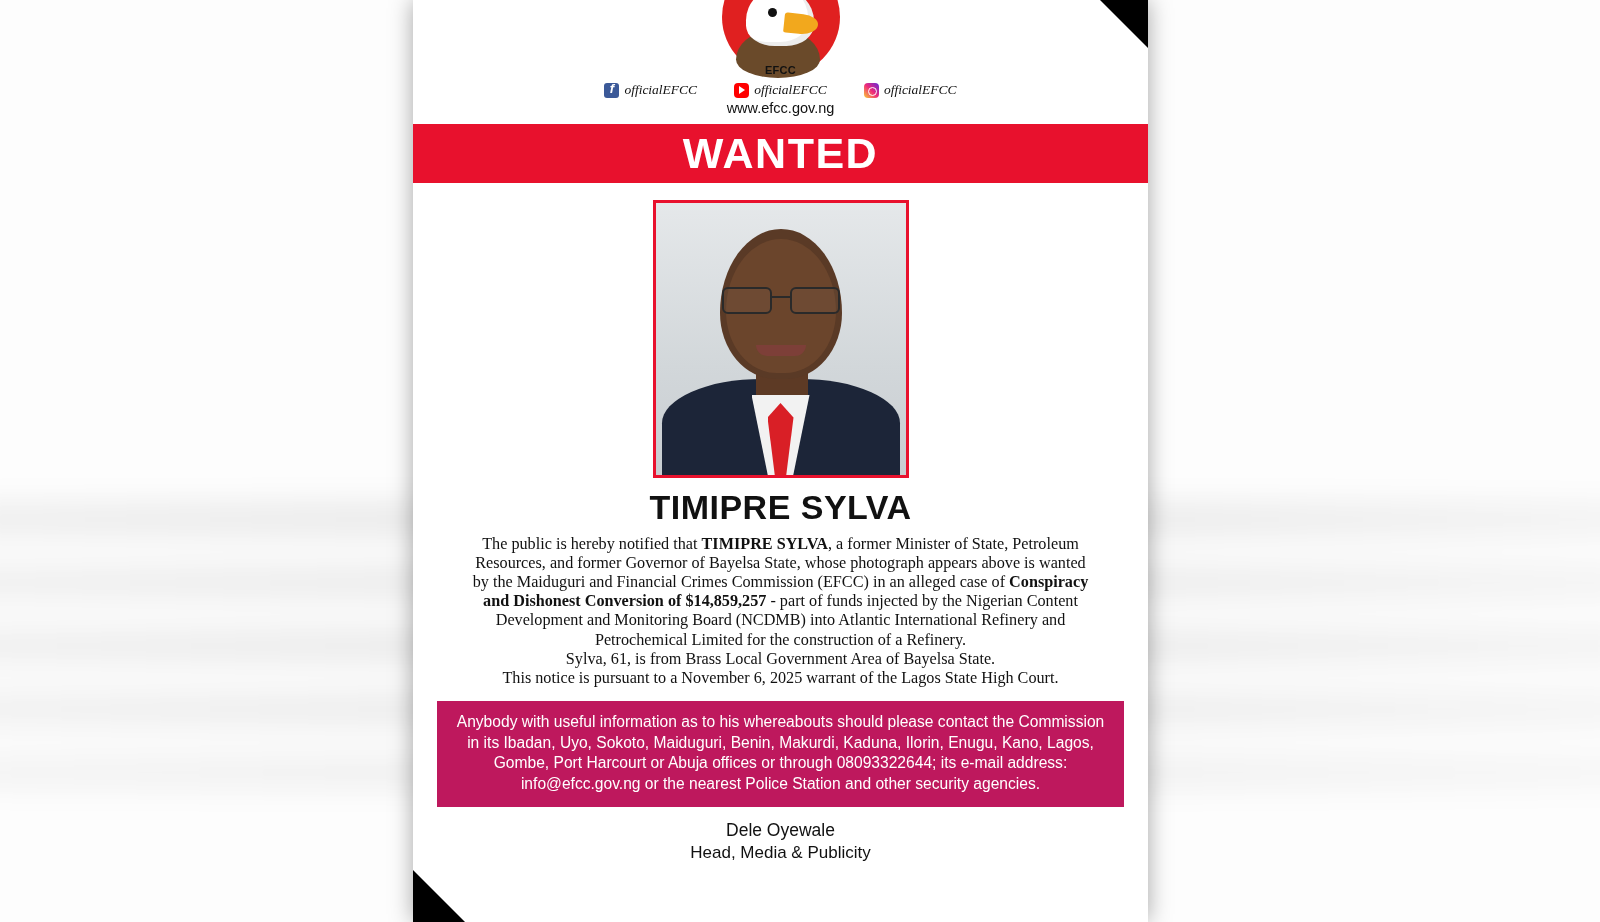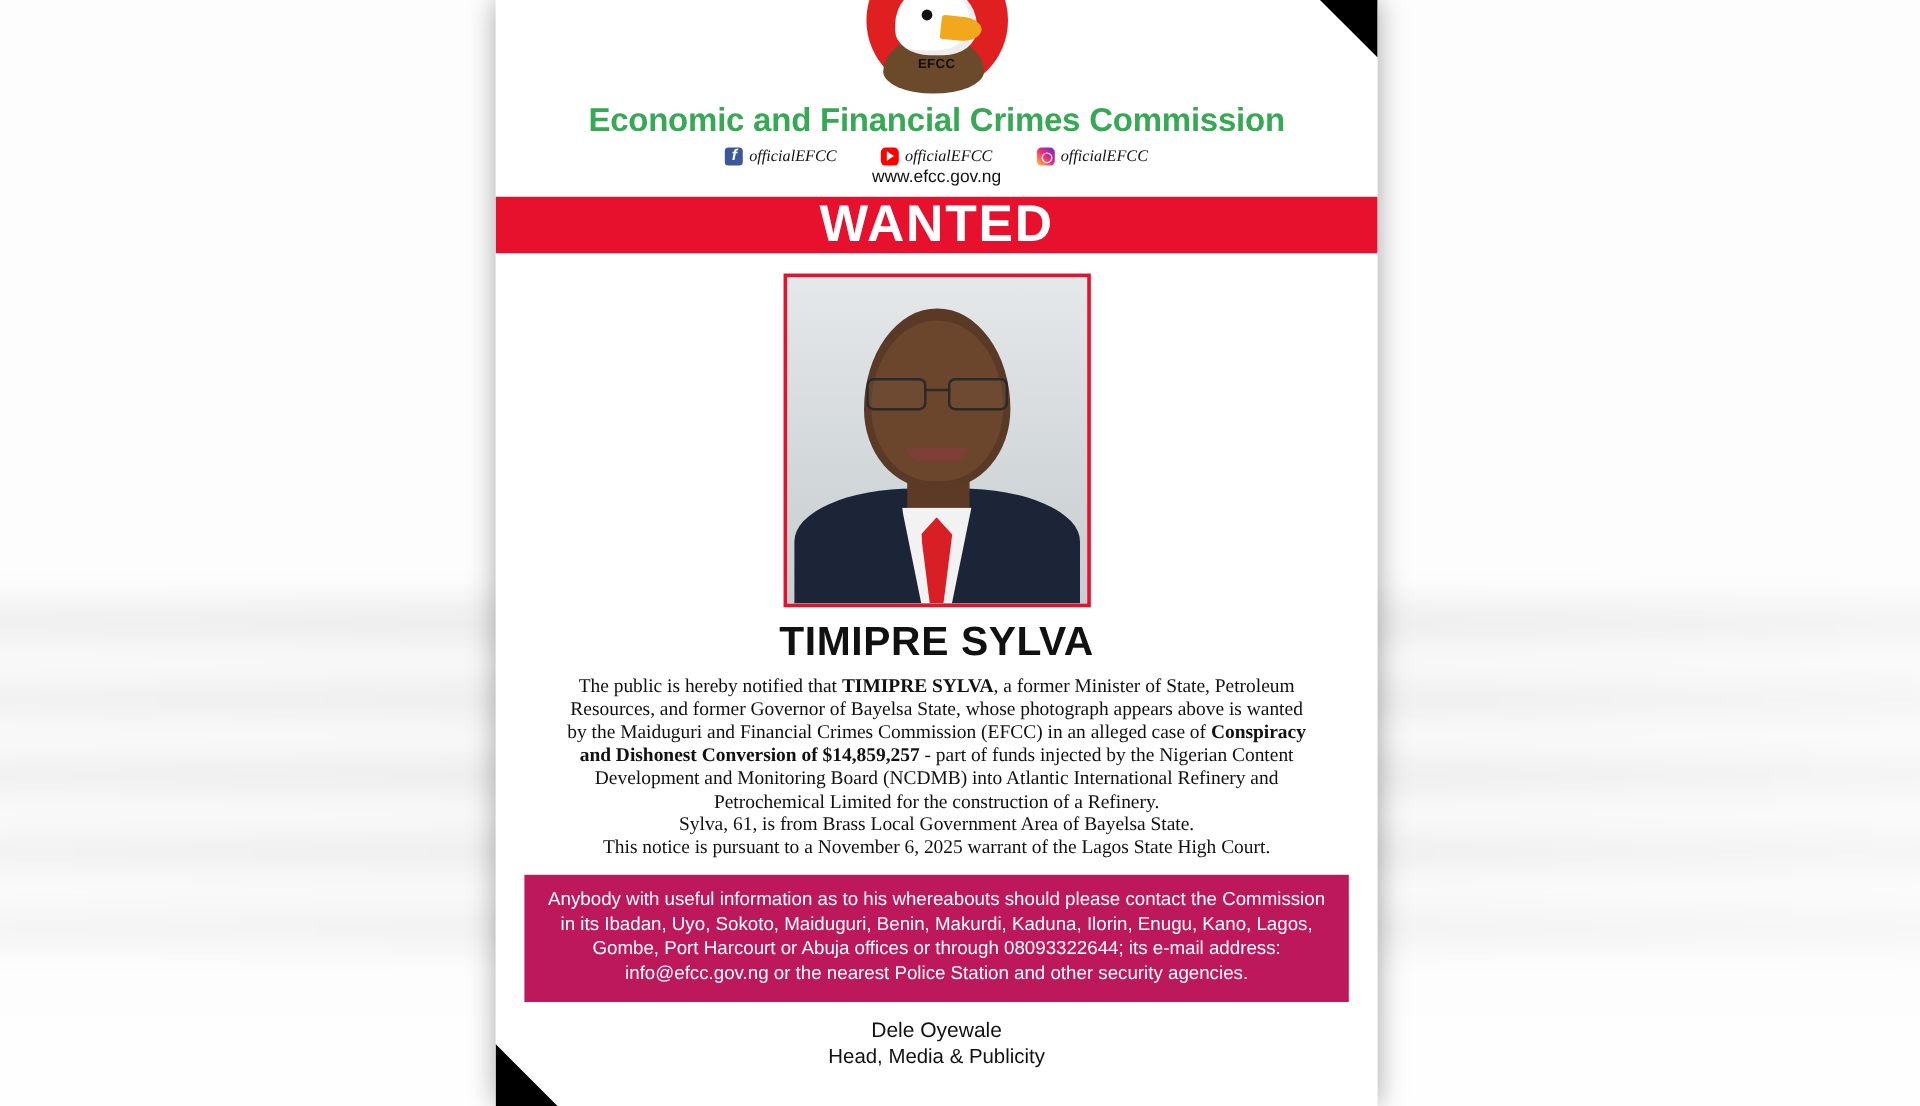--- a/index.html
+++ b/index.html
@@ -135,21 +135,21 @@
   }
   .eagle .body {
     position: absolute;
     left: 14px; top: 46px;
     width: 84px; height: 46px;
     background: #6a4a2a;
     border-radius: 40% 40% 50% 50% / 60% 60% 40% 40%;
   }
   .eagle .label {
     position: absolute;
-    left: 0; right: 0; top: 62px;
+    left: 0; right: 0; top: 78px;
     font-family: "Liberation Sans", sans-serif;
     font-size: 11px;
     font-weight: bold;
     color: #111;
     letter-spacing: 0.3px;
   }
 
   .org-name {
     font-family: "Liberation Sans", sans-serif;
     font-weight: bold;
@@ -221,21 +221,21 @@
     color: #111;
     margin-top: 2px;
   }
 
   
   .wanted-band {
     margin-top: 8px;
     margin-left: -6px;
     margin-right: -6px;
     background: #e8112d;
-    height: 47px;
+    height: 59px;
     display: flex;
     align-items: center;
     justify-content: center;
   }
   .wanted-text {
     font-family: "Liberation Sans", sans-serif;
     font-weight: bold;
     font-size: 43px;
     color: #ffffff;
     letter-spacing: 1.5px;
@@ -400,21 +400,20 @@
         <div class="eagle">
           <div class="disc"></div>
           <div class="body"></div>
           <div class="head"></div>
           <div class="beak"></div>
           <div class="eye"></div>
           <div class="label">EFCC</div>
         </div>
       </div>
 
-      <div class="org-name">Economic and Financial Crimes Commission</div>
 
       <div class="socials">
         <span class="social">
           <span class="sicon fb"></span>
           <span>officialEFCC</span>
         </span>
         <span class="social">
           <span class="sicon yt"></span>
           <span>officialEFCC</span>
         </span>

